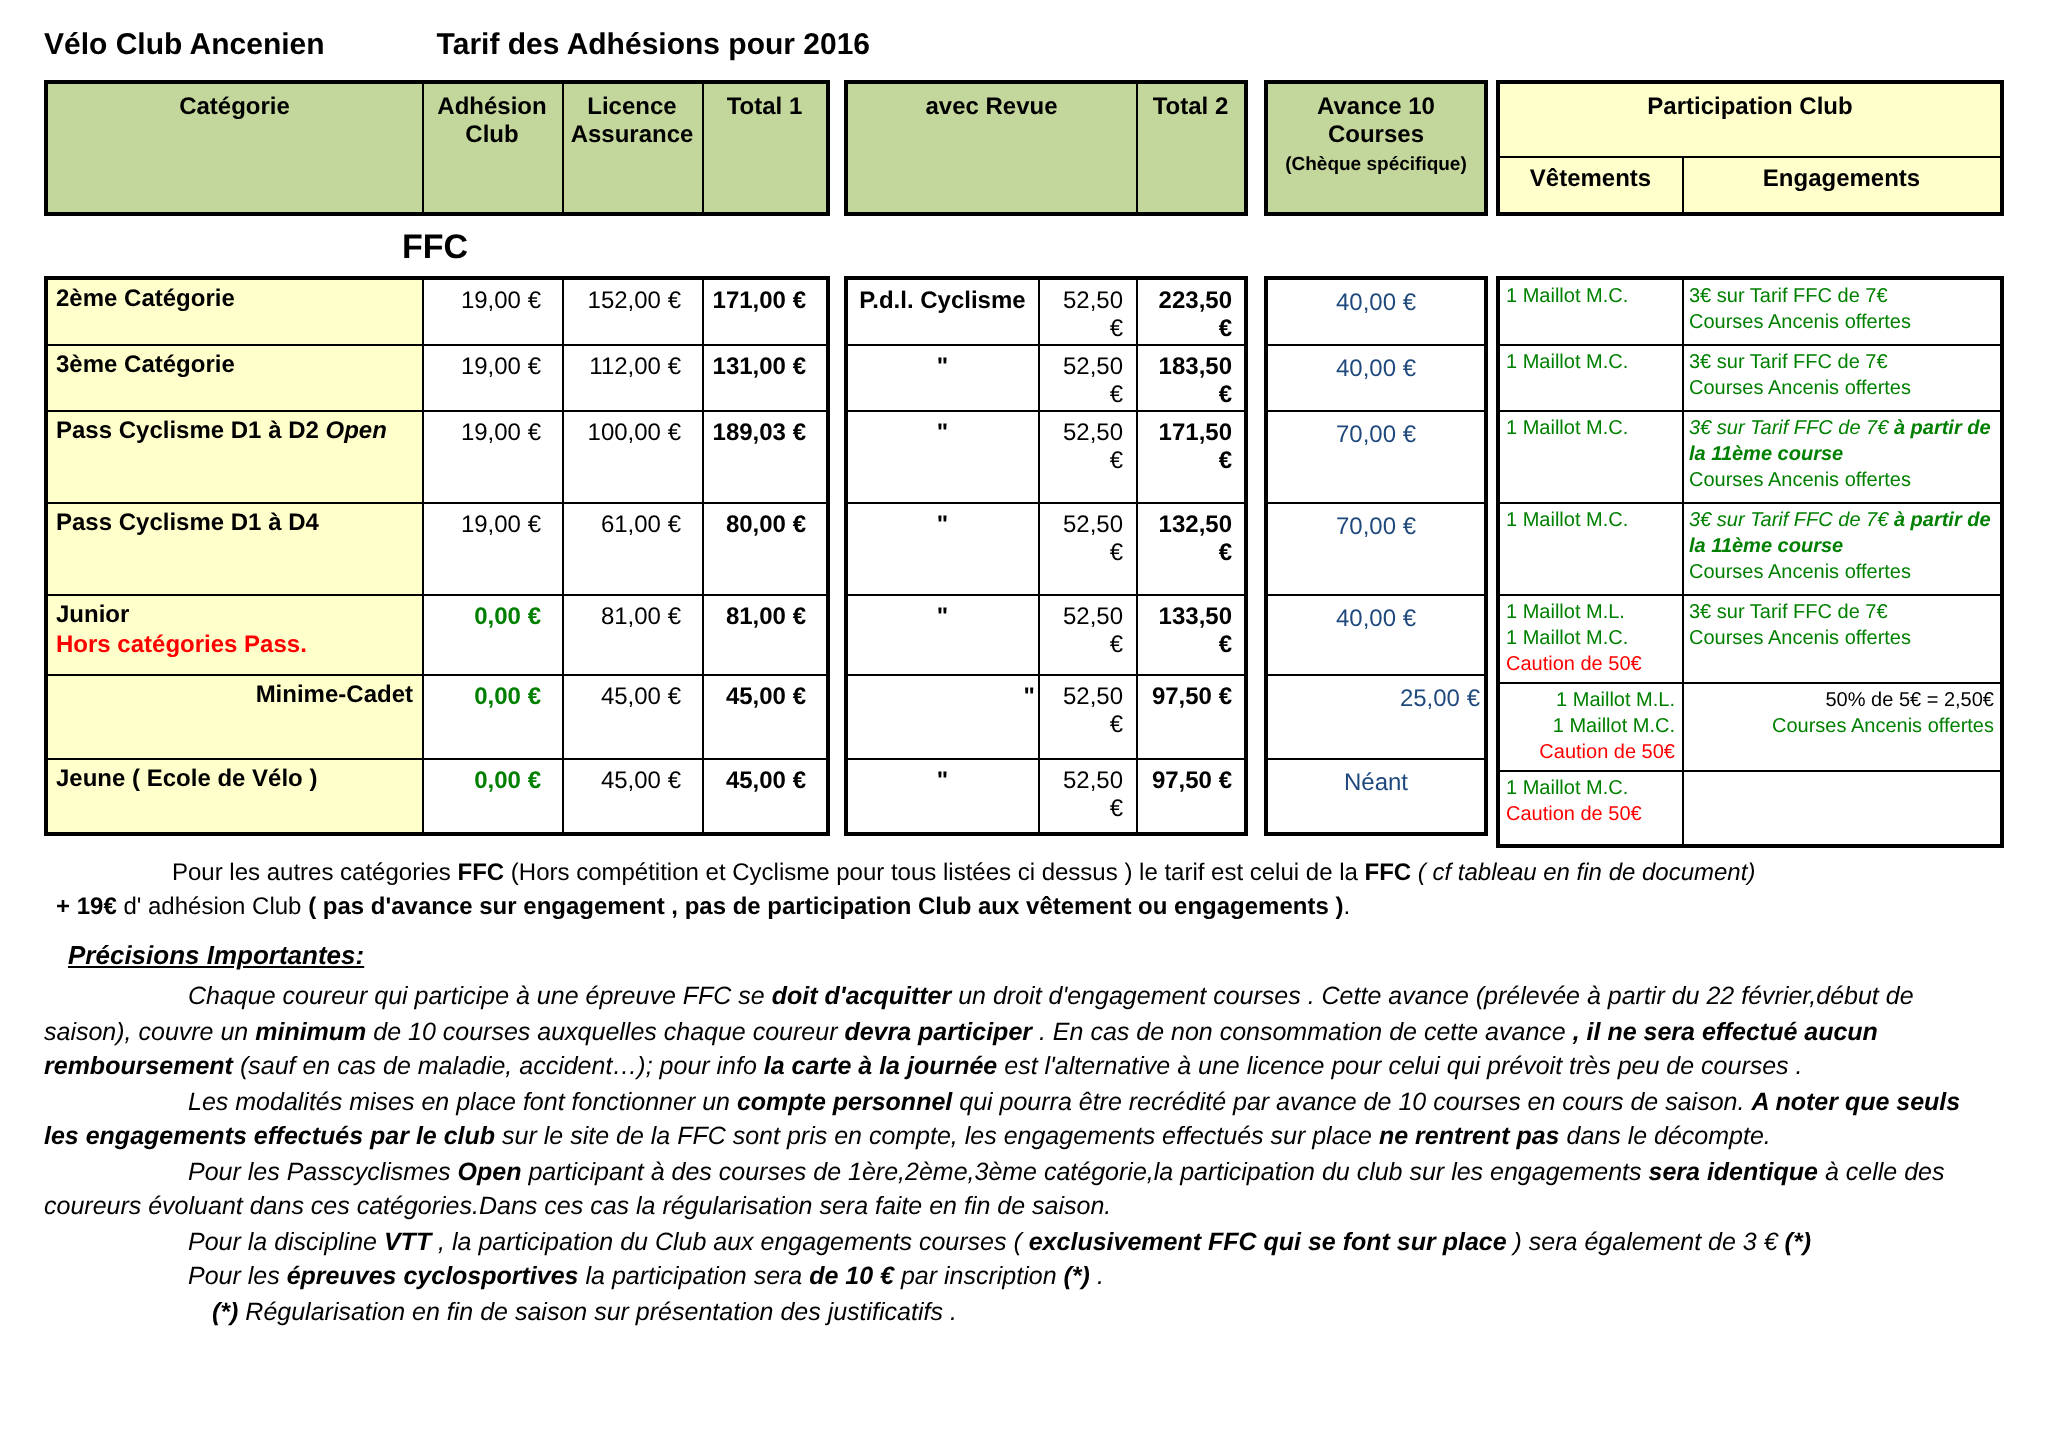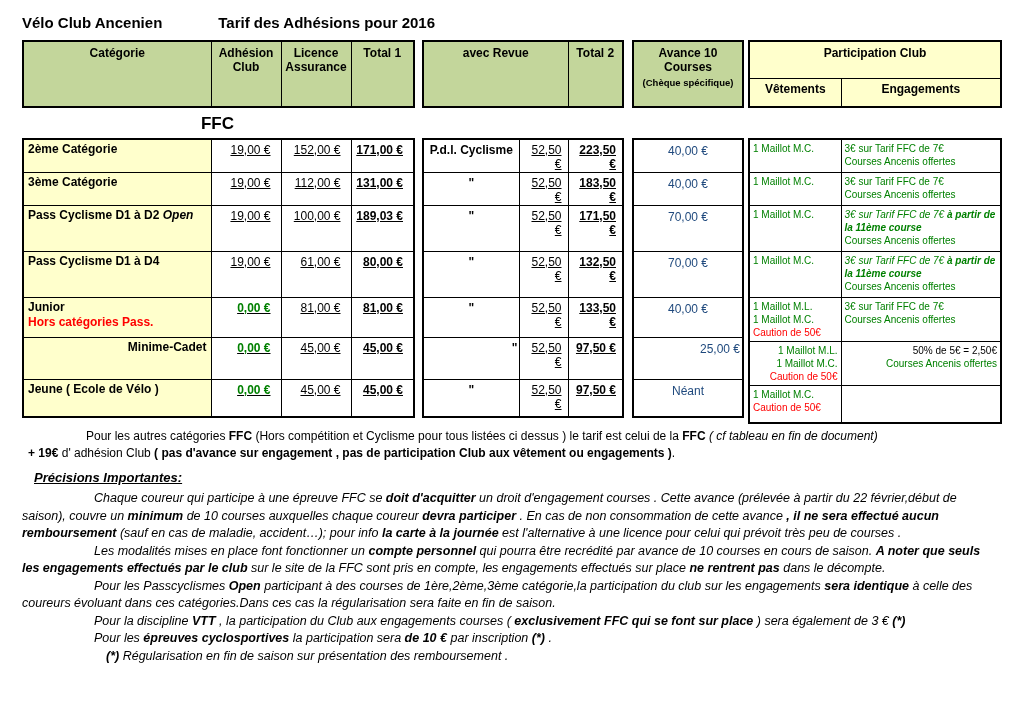--- a/index.html
+++ b/index.html
@@ -40,21 +40,21 @@
   .dt tr:nth-child(1) td { height:33px; }
   .dt tr:nth-child(2) td { height:33px; }
   .dt tr:nth-child(3) td { height:46px; }
   .dt tr:nth-child(4) td { height:46px; }
   .dt tr:nth-child(5) td { height:40px; }
   .dt tr:nth-child(6) td { height:42px;text-align:right; }
   .dt tr:nth-child(7) td { height:38px; }
 
   .cat { background:var(--cy,#ffffcc); font-weight:bold; text-align:left;
          padding:2px 4px; font-size:12px; line-height:15px; }
-  .num { text-align:right; padding:3px 10px 0 2px; font-size:12px;text-decoration:underline; }
+  .num { text-align:right; padding:3px 10px 0 2px; font-size:12px; }
   .num.tight { padding-right:6px; }
   .bold { font-weight:bold; }
   .rev { text-align:center; font-weight:bold; font-size:12px; padding:3px 1px 0 1px;margin-left:32px; }
   .av  { text-align:center; font-size:12px; padding:4px 2px 0 2px; }
   .vet { font-size:10px; padding:2px 3px; line-height:13px; }
   .eng { font-size:10px; padding:2px 3px; line-height:13px; }
 
   
   .note1 { font-size:12px; margin:5px 0 0 64px; }
   .note2 { font-size:12px; margin:3px 0 0 6px; }
@@ -352,16 +352,16 @@
   <div class="note1"><span>Pour les autres catégories </span><span style="font-weight: bold;">FFC</span><span>  (Hors compétition et Cyclisme  pour tous listées ci dessus  ) le tarif est celui de la </span><span style="font-weight: bold;">FFC</span><span> </span><span style="font-style: italic;">( cf tableau en fin de document)</span></div>
   <div class="note2"><span style="font-weight: bold;">+ 19€</span><span> d' adhésion Club </span><span style="font-weight: bold;">( pas d'avance sur engagement , pas de participation Club aux  vêtement ou engagements )</span><span>.</span></div>
 
   <div class="prec-title">Précisions Importantes:</div>
   <div class="paras">
     <p class="para"><span>Chaque coureur qui participe à une épreuve FFC se </span><span style="font-weight: bold;">doit d'acquitter</span><span>  un droit d'engagement courses . Cette avance (prélevée à partir du 22 février,début de saison), couvre un  </span><span style="font-weight: bold;">minimum</span><span>  de 10 courses auxquelles chaque coureur  </span><span style="font-weight: bold;">devra participer</span><span> .  En cas de non consommation de cette avance </span><span style="font-weight: bold;">, il ne sera effectué aucun remboursement</span><span>  (sauf en cas de maladie, accident…); pour info  </span><span style="font-weight: bold;">la carte à la journée</span><span>  est l'alternative à une licence pour celui qui prévoit très peu de courses .</span></p>
     <p class="para"><span>Les modalités mises en place font fonctionner un  </span><span style="font-weight: bold;">compte personnel</span><span>  qui pourra être recrédité par avance de 10 courses en cours de saison.  </span><span style="font-weight: bold;">A noter que seuls les engagements effectués par le club</span><span>  sur le site de la FFC sont pris en compte, les engagements effectués sur place  </span><span style="font-weight: bold;">ne rentrent pas</span><span>  dans le décompte.</span></p>
     <p class="para"><span>Pour les Passcyclismes  </span><span style="font-weight: bold;">Open</span><span>  participant à des courses de 1ère,2ème,3ème catégorie,la participation du club sur les engagements  </span><span style="font-weight: bold;">sera identique</span><span>  à celle des coureurs évoluant dans ces catégories.Dans ces cas la régularisation sera faite en fin de saison.</span></p>
     <p class="para"><span>Pour la discipline  </span><span style="font-weight: bold;">VTT</span><span>  , la participation du Club aux engagements  courses ( </span><span style="font-weight: bold;">exclusivement FFC qui se font sur place</span><span> ) sera également de 3 €  </span><span style="font-weight: bold;">(*)</span></p>
     <p class="para"><span>Pour les  </span><span style="font-weight: bold;">épreuves cyclosportives</span><span>  la participation sera  </span><span style="font-weight: bold;">de 10 €</span><span>  par inscription  </span><span style="font-weight: bold;">(*)</span><span> .</span></p>
-    <p class="para p7"><span style="font-weight: bold;">(*)</span><span> Régularisation en fin de saison sur présentation des remboursement .</span></p>
+    <p class="para p7"><span style="font-weight: bold;">(*)</span><span> Régularisation en fin de saison sur présentation des justificatifs .</span></p>
   </div>
 
 </div>
 
 </body></html>

